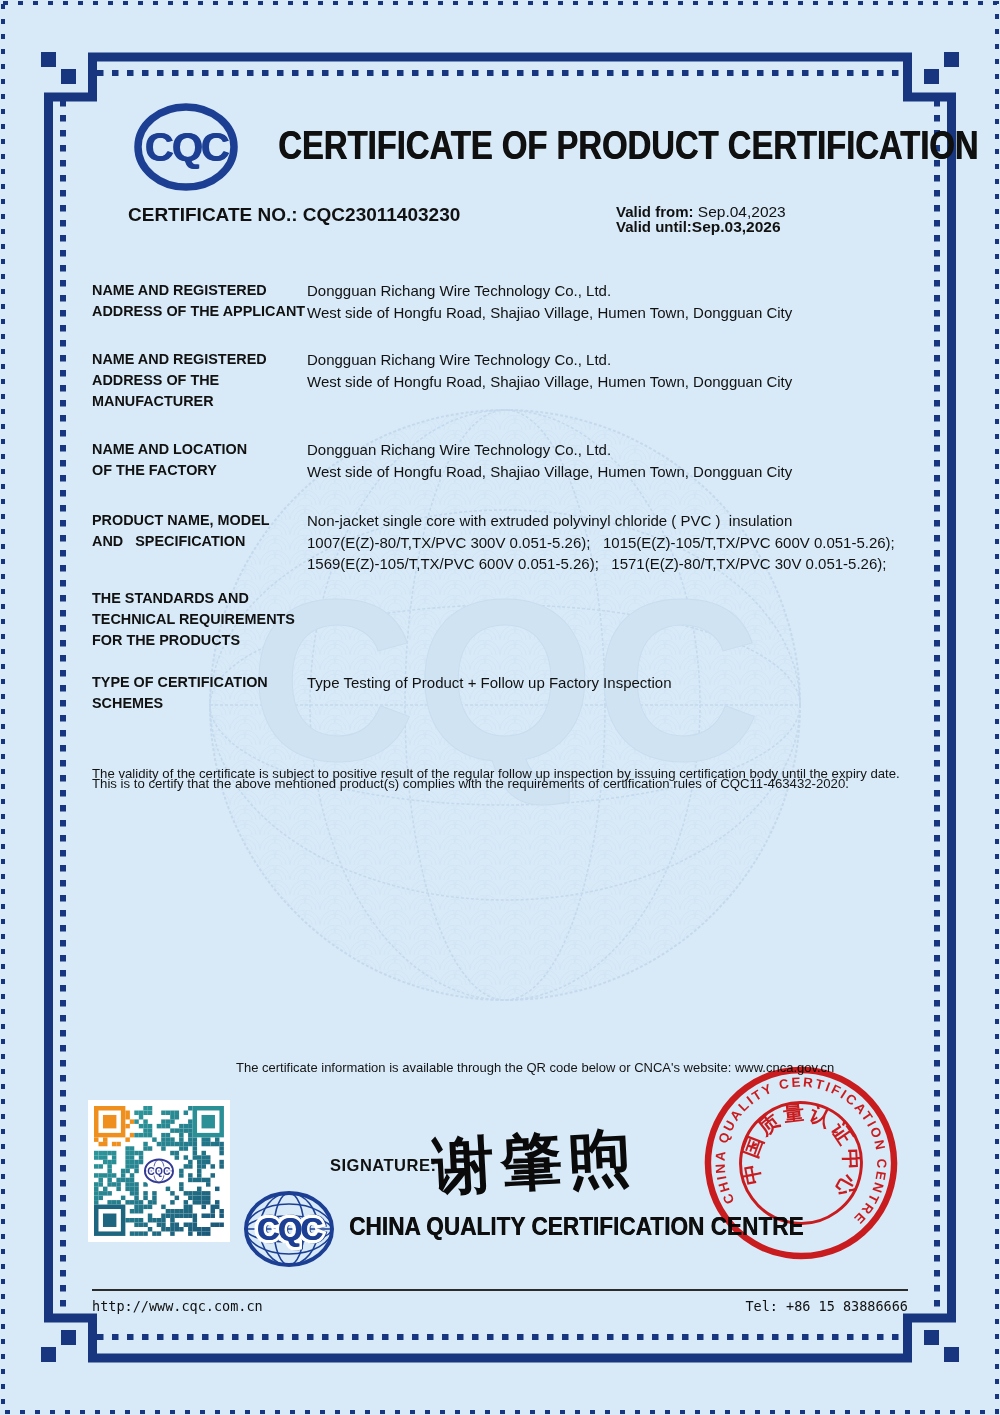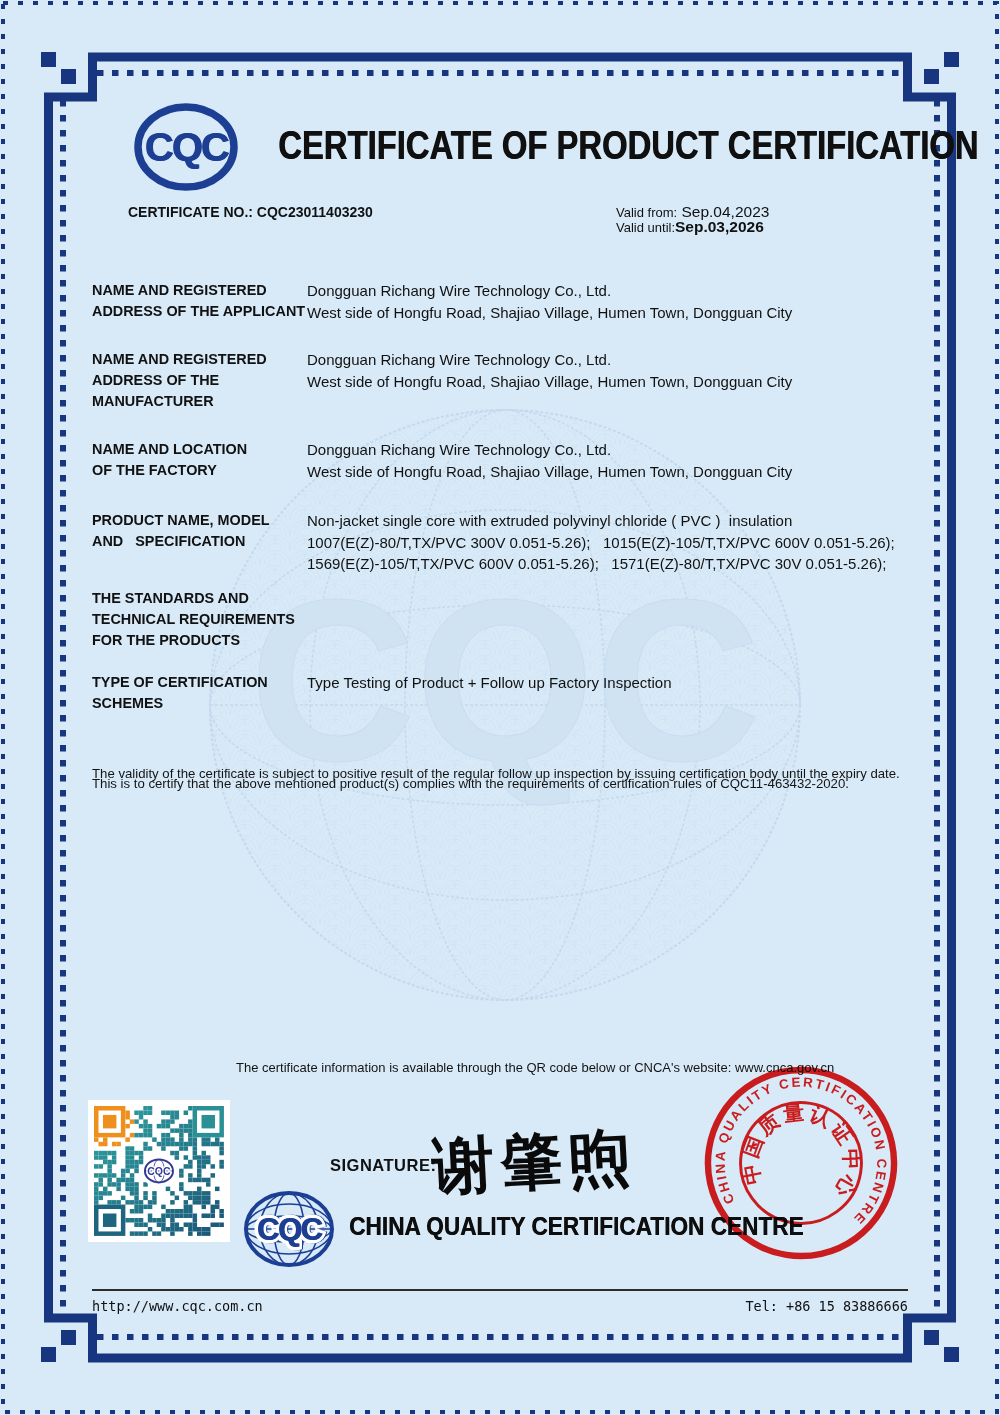--- a/index.html
+++ b/index.html
@@ -9,22 +9,22 @@
     font-family:"Liberation Sans",sans-serif;color:#111;
   }
   .abs{position:absolute;}
   svg{display:block;}
   
   .title{
     font-size:41px;font-weight:700;letter-spacing:0;white-space:pre;
     transform:scaleX(.80);transform-origin:left center;
     text-shadow:.8px 0 currentColor;color:#101010;
   }
-  .certline{font-size:14px;font-weight:700;white-space:pre;}
-  .validlbl{font-size:13px;font-weight:400;}
+  .certline{font-size:19px;font-weight:700;white-space:pre;}
+  .validlbl{font-size:15px;font-weight:700;}
   .validval{font-size:15.5px;font-weight:400;margin-top:28px;}
   .validval.b{font-weight:700;}
   
   .lbl{
     font-size:15px;font-weight:700;line-height:21px;white-space:pre;
     transform:scaleX(.96);transform-origin:left top;
   }
   .val{font-size:15px;font-weight:400;line-height:21.5px;white-space:pre;}
   .stmt{font-size:13.2px;white-space:pre;color:#141414;}
   .qrnote{font-size:13px;white-space:pre;color:#141414;}

